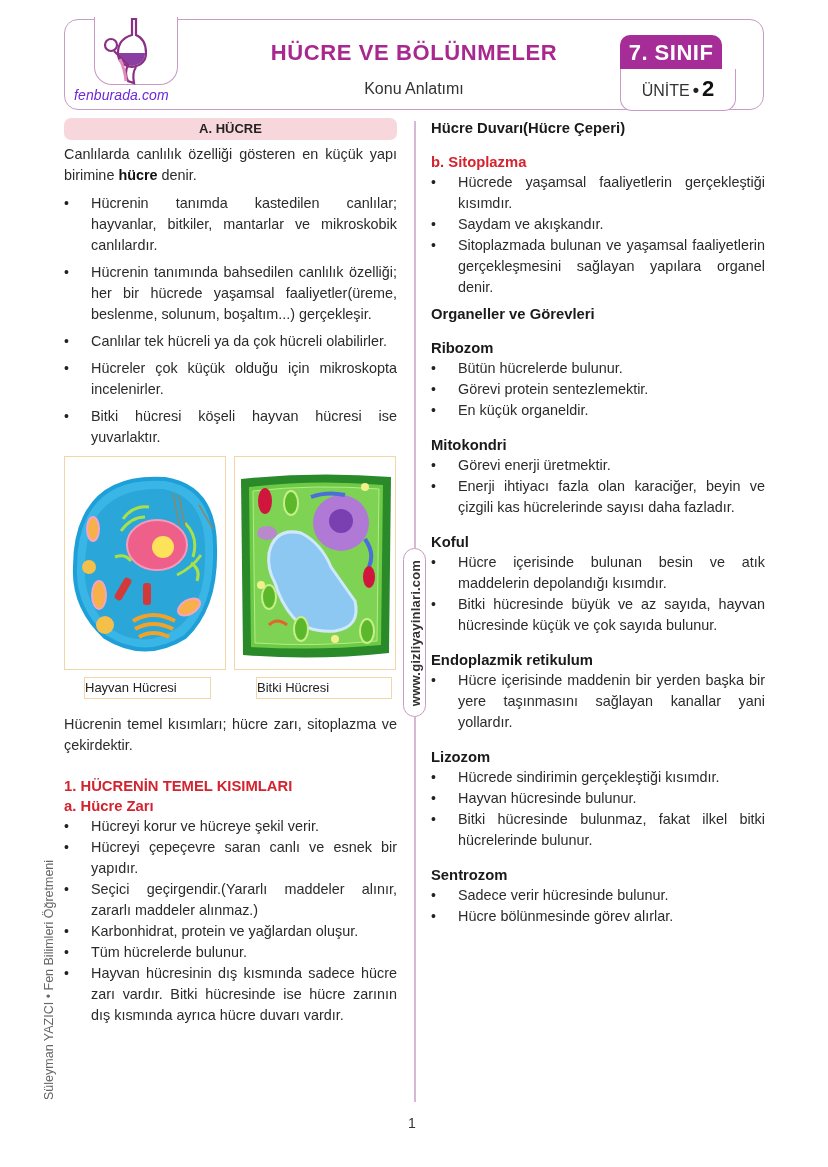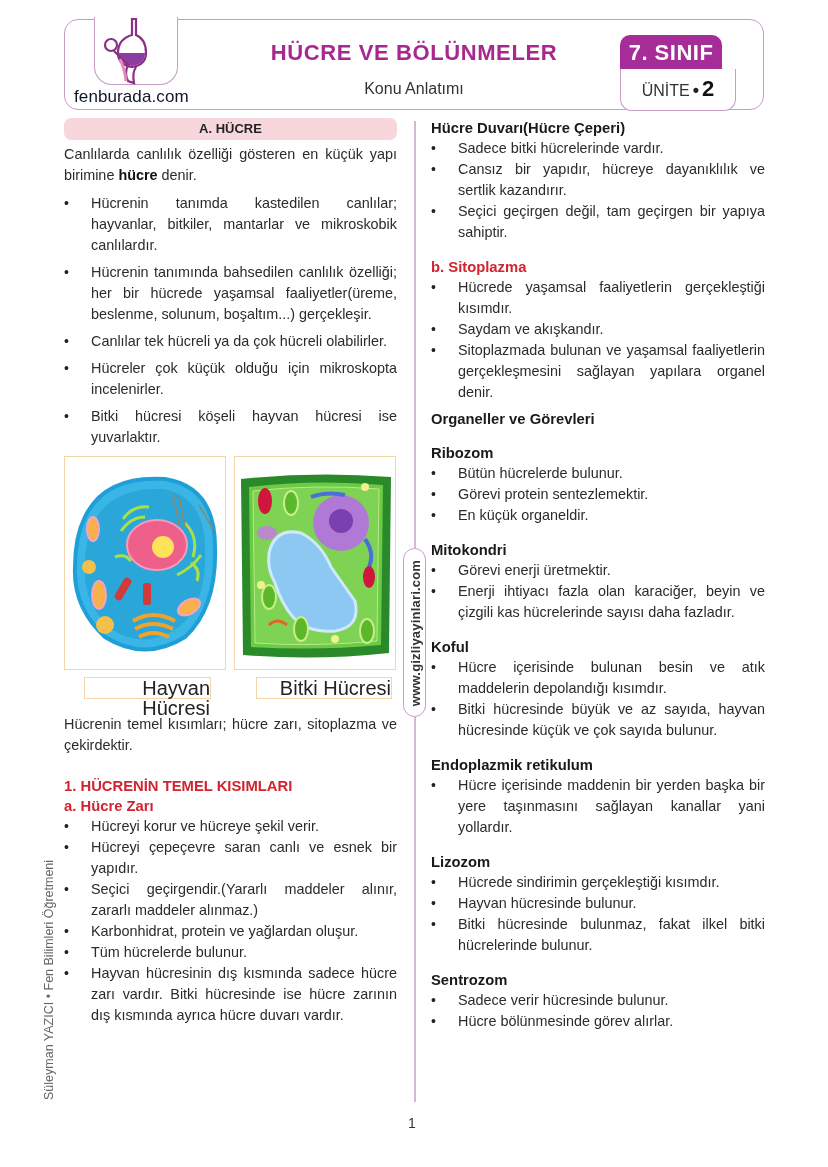--- a/index.html
+++ b/index.html
@@ -6,21 +6,21 @@
     html, body { width: 828px; height: 1167px; background: #ffffff; overflow: hidden; }
     body { position: relative; font-family: "Liberation Sans", "DejaVu Sans", sans-serif; color: #2b2b2b; }
 
     
     .header-frame { position: absolute; left: 64px; top: 19px; width: 700px; height: 91px;
       border: 1.5px solid #c79bc4; border-radius: 14px; }
     .logo-box { position: absolute; left: 64px; top: 19px; width: 132px; height: 91px; }
     .logo-notch { position: absolute; left: 30px; top: -2px; width: 84px; height: 68px;
       border: 1.5px solid #c79bc4; border-top: none; border-radius: 0 0 18px 18px; background: #fff; }
     .logo-icon { position: absolute; left: 34px; top: -4px; width: 60px; height: 72px; }
-    .logo-text { position: absolute; left: 10px; top: 68px; font-size: 17px; color: #0f172a; letter-spacing: 0.1px; }
+    .logo-text { position: absolute; left: 10px; top: 68px; font-size: 14px; color: #6d28d9; letter-spacing: 0.1px; font-style: italic; }
     .header-title { position: absolute; left: 200px; width: 428px; top: 40px; text-align: center;
       font-size: 22px; font-weight: bold; color: #a8288f; letter-spacing: 0.6px; }
     .header-sub { position: absolute; left: 200px; width: 428px; top: 80px; text-align: center;
       font-size: 16px; color: #333; }
     .grade-box { position: absolute; left: 620px; top: 35px; width: 116px; height: 76px; }
     .grade-tab { position: absolute; left: 0; top: 0; width: 102px; height: 36px;
       background: #a62d97; border-radius: 10px 10px 0 0; color: #fff; font-weight: bold;
       font-size: 22px; text-align: center; line-height: 36px; letter-spacing: 0.5px; }
     .unit-tab { position: absolute; left: 0; top: 34px; width: 116px; height: 42px;
       border: 1.5px solid #c79bc4; border-top: none; border-radius: 0 0 12px 12px; background: #fff;
@@ -47,21 +47,21 @@
     .h-dark { color: #1a1a1a; font-weight: bold; font-size: 14.8px; line-height: 20px; }
     .gap-s { height: 10px; }
     .gap-m { height: 14px; }
 
     
     .cells { position: relative; height: 258px; margin-top: 8px; }
     .cell-frame { position: absolute; top: 0; width: 162px; height: 214px; border: 1.2px solid #f2d6a8; background: #fff; }
     .cell-frame.animal { left: 0; }
     .cell-frame.plant { left: 170px; }
     .cell-caption { position: absolute; top: 221px; height: 22px; border: 1.2px solid #f2d6a8;
-      font-size: 20px; line-height: 20px; text-align: right; color: #222; }
+      font-size: 13px; line-height: 20px; text-align: left; color: #222; }
     .cap-animal { left: 20px; width: 127px; }
     .cap-plant { left: 192px; width: 136px; }
 
     
     .divider-top { position: absolute; left: 414px; top: 121px; width: 1.5px; height: 427px; background: #d7b8d4; }
     .divider-bottom { position: absolute; left: 414px; top: 717px; width: 1.5px; height: 385px; background: #d7b8d4; }
     .site-pill { position: absolute; left: 403px; top: 548px; width: 23px; height: 169px;
       border: 1.4px solid #c79bc4; border-radius: 12px; background: #fff; }
     .site-text { position: absolute; left: 50%; top: 50%; transform: translate(-50%, -50%) rotate(-90deg);
       white-space: nowrap; font-size: 13px; font-weight: bold; color: #333; letter-spacing: 0.2px; }
@@ -169,25 +169,20 @@
 </div>
 
 <div class="divider-top"></div>
 <div class="site-pill">
   <div class="site-text">www.gizliyayinlari.com</div>
 </div>
 <div class="divider-bottom"></div>
 
 <div class="col col-right">
   <div class="h-dark">Hücre Duvarı(Hücre Çeperi)</div>
-  <ul class="bullets">
-    <li>Sadece bitki hücrelerinde vardır.</li>
-    <li>Cansız bir yapıdır, hücreye dayanıklılık ve sertlik kazandırır.</li>
-    <li>Seçici geçirgen değil, tam geçirgen bir yapıya sahiptir.</li>
-  </ul>
   <div class="gap-m"></div>
 
   <div class="h-red">b. Sitoplazma</div>
   <ul class="bullets">
     <li>Hücrede yaşamsal faaliyetlerin gerçekleştiği kısımdır.</li>
     <li>Saydam ve akışkandır.</li>
     <li>Sitoplazmada bulunan ve yaşamsal faaliyetlerin gerçekleşmesini sağlayan yapılara organel denir.</li>
   </ul>
   <div class="gap-s" style="height:6px;"></div>
   <div class="h-dark">Organeller ve Görevleri</div>

